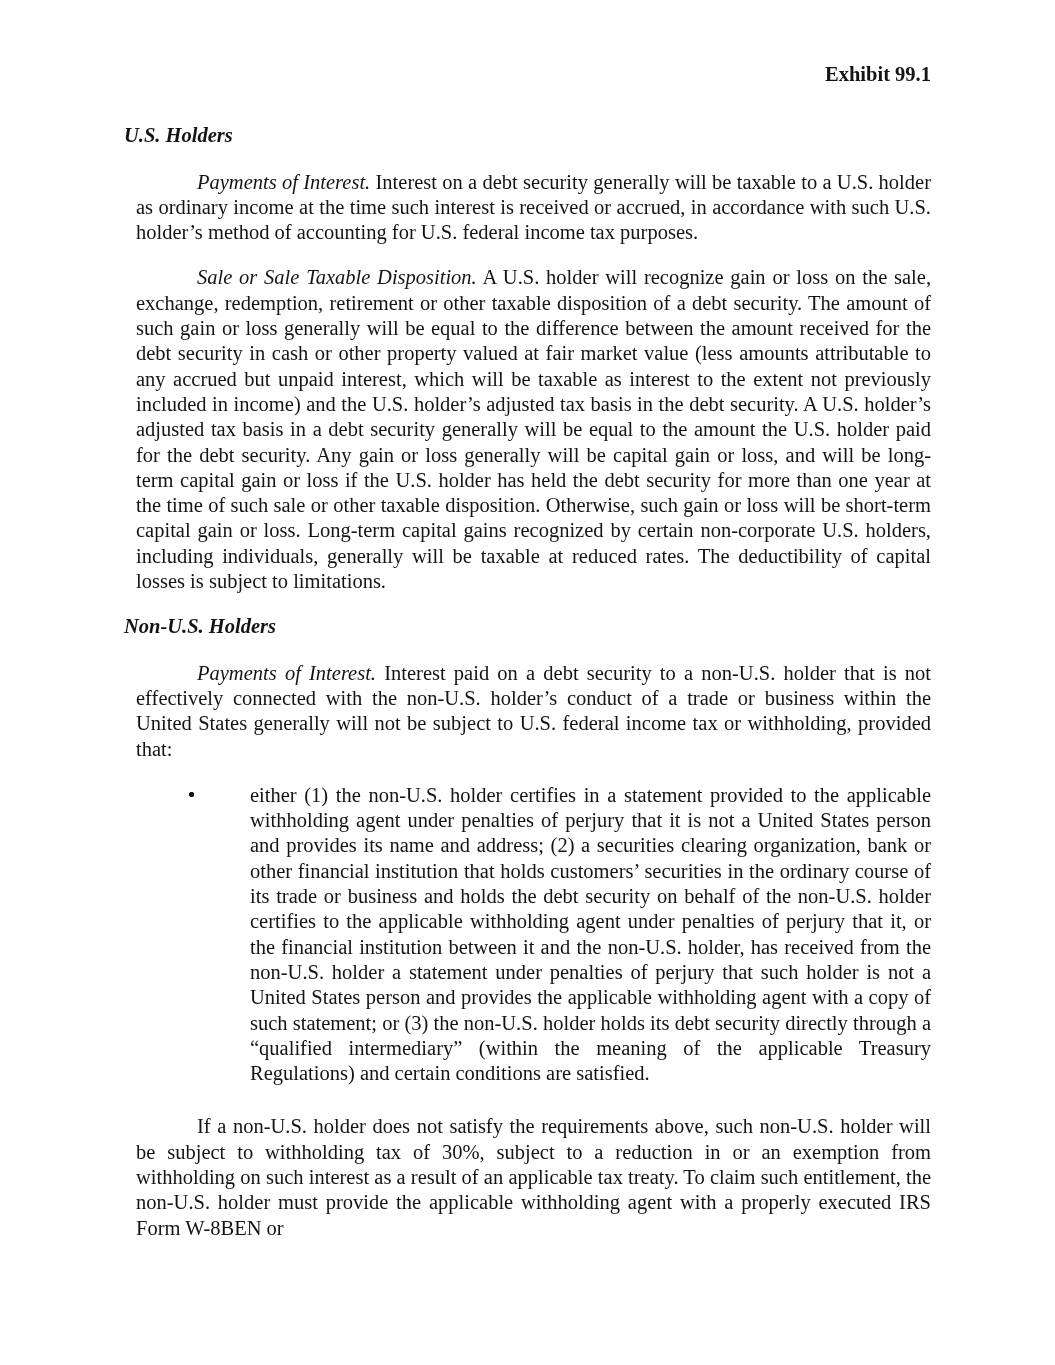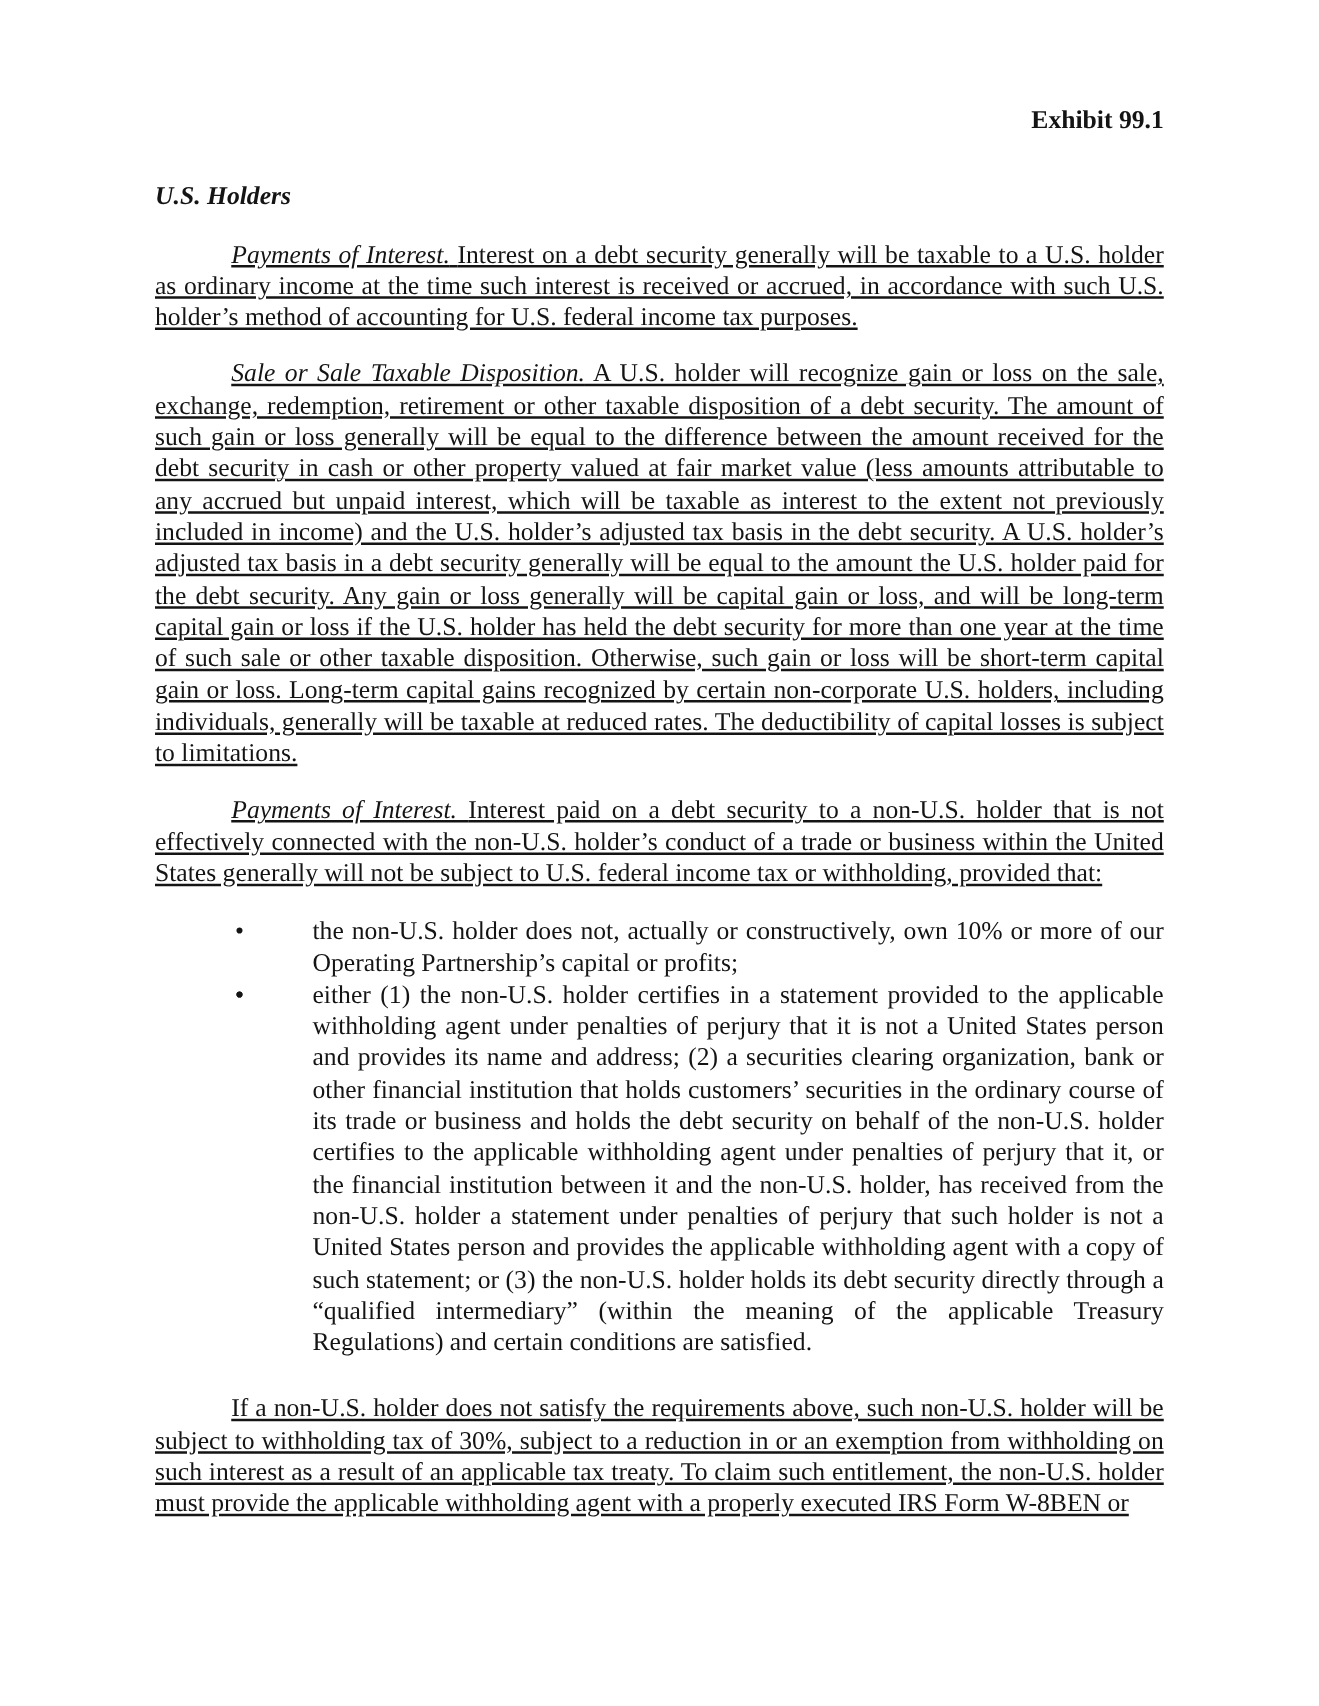--- a/index.html
+++ b/index.html
@@ -13,39 +13,38 @@
     overflow: hidden;
     color: #141414;
     font-family: "Liberation Serif", "DejaVu Serif", serif;
     font-size: 20.5px;
     line-height: 25.3px;
   }
   .page {
     box-sizing: border-box;
     width: 1055px;
     height: 1365px;
-    padding: 84px 124px 0 124px;
+    padding: 62px 124px 0 124px;
     background: #ffffff;
   }
   .exhibit {
     text-align: right;
     font-weight: bold;
     margin: 0 0 36px 0;
   }
   .heading {
     font-weight: bold;
     font-style: italic;
     font-size: 20.5px;
     margin: 10px 0 21px 0;
   }
   .para {
     text-align: justify;
     text-indent: 61px;
-    margin: 0 0 20px 0;
-    text-decoration: underline;
+    margin: 0 0 20px 12px;
   }
   .lead {
     font-style: italic;
   }
   .bullet-list {
     margin: 21px 0 28px 0;
   }
   .bullet-item {
     position: relative;
     padding-left: 126px;
@@ -69,30 +68,30 @@
   <p class="para">
     <span class="lead">Payments of Interest.</span>
     <span>Interest on a debt security generally will be taxable to a U.S. holder as ordinary income at the time such interest is received or accrued, in accordance with such U.S. holder’s method of accounting for U.S. federal income tax purposes.</span>
   </p>
 
   <p class="para">
     <span class="lead">Sale or Sale Taxable Disposition.</span>
     <span>A U.S. holder will recognize gain or loss on the sale, exchange, redemption, retirement or other taxable disposition of a debt security. The amount of such gain or loss generally will be equal to the difference between the amount received for the debt security in cash or other property valued at fair market value (less amounts attributable to any accrued but unpaid interest, which will be taxable as interest to the extent not previously included in income) and the U.S. holder’s adjusted tax basis in the debt security. A U.S. holder’s adjusted tax basis in a debt security generally will be equal to the amount the U.S. holder paid for the debt security. Any gain or loss generally will be capital gain or loss, and will be long-term capital gain or loss if the U.S. holder has held the debt security for more than one year at the time of such sale or other taxable disposition. Otherwise, such gain or loss will be short-term capital gain or loss. Long-term capital gains recognized by certain non-corporate U.S. holders, including individuals, generally will be taxable at reduced rates. The deductibility of capital losses is subject to limitations.</span>
   </p>
 
+  <div class="heading">Non-U.S. Holders</div>
 
   <p class="para">
     <span class="lead">Payments of Interest.</span>
     <span>Interest paid on a debt security to a non-U.S. holder that is not effectively connected with the non-U.S. holder’s conduct of a trade or business within the United States generally will not be subject to U.S. federal income tax or withholding, provided that:</span>
   </p>
 
   <div class="bullet-list">
     <div class="bullet-item">
       <span class="bullet-marker">•</span>
-      <span>the non-U.S. holder does not, actually or constructively, own 10% or more of our Operating Partnership’s capital or profits;</span>
     </div>
     <div class="bullet-item">
       <span class="bullet-marker">•</span>
     </div>
     <div class="bullet-item">
       <span class="bullet-marker">•</span>
       <span>either (1) the non-U.S. holder certifies in a statement provided to the applicable withholding agent under penalties of perjury that it is not a United States person and provides its name and address; (2) a securities clearing organization, bank or other financial institution that holds customers’ securities in the ordinary course of its trade or business and holds the debt security on behalf of the non-U.S. holder certifies to the applicable withholding agent under penalties of perjury that it, or the financial institution between it and the non-U.S. holder, has received from the non-U.S. holder a statement under penalties of perjury that such holder is not a United States person and provides the applicable withholding agent with a copy of such statement; or (3) the non-U.S. holder holds its debt security directly through a “qualified intermediary” (within the meaning of the applicable Treasury Regulations) and certain conditions are satisfied.</span>
     </div>
   </div>
 

